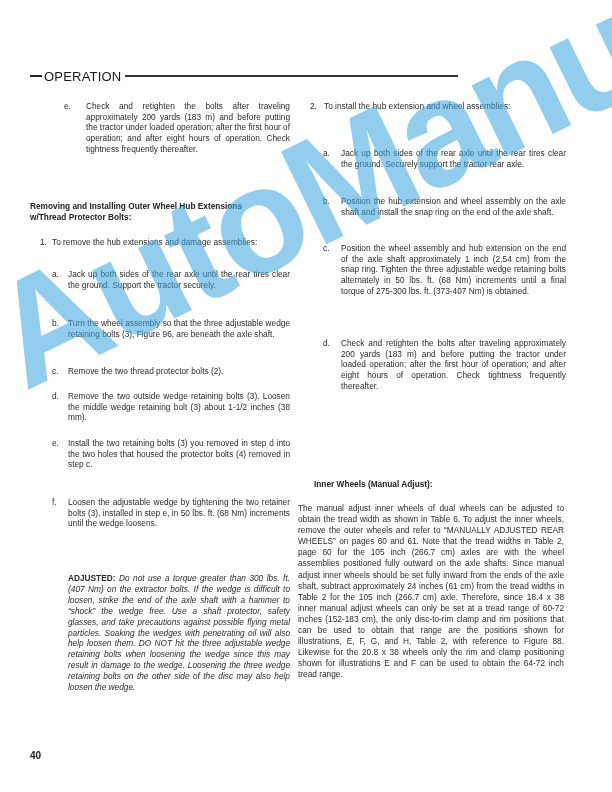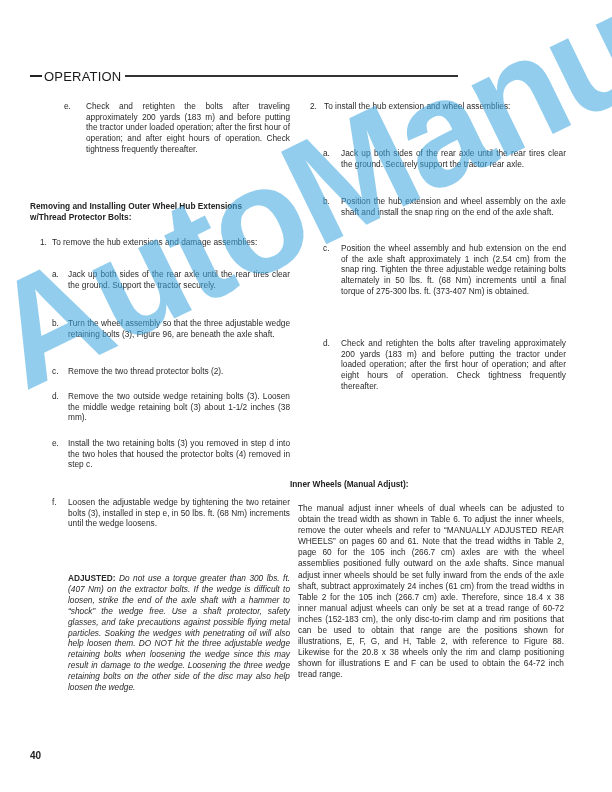--- a/index.html
+++ b/index.html
@@ -116,17 +116,17 @@
       <span class="txt" style="width:225px;">Position the wheel assembly and hub extension on the end of the axle shaft approximately 1 inch (2.54 cm) from the snap ring. Tighten the three adjustable wedge retaining bolts alternately in 50 lbs. ft. (68 Nm) increments until a final torque of 275-300 lbs. ft. (373-407 Nm) is obtained.</span>
     </div>
 </div>
 <div class="col" style="left:323px; top:338px; width:243px;">
   <div class="item">
       <span class="lbl" style="width:18px;">d.</span>
       <span class="txt" style="width:225px;">Check and retighten the bolts after traveling approximately 200 yards (183 m) and before putting the tractor under loaded operation; after the first hour of operation; and after eight hours of operation. Check tightness frequently thereafter.</span>
     </div>
 </div>
 
-<div class="col heading" style="left:290px; top:479px; width:260px;">Inner Wheels (Manual Adjust):</div>
+<div class="col heading" style="left:314px; top:479px; width:260px;">Inner Wheels (Manual Adjust):</div>
 
 <div class="col para" style="left:298px; top:503px; width:266px; line-height:11.1px;">The manual adjust inner wheels of dual wheels can be adjusted to obtain the tread width as shown in Table 6. To adjust the inner wheels, remove the outer wheels and refer to “MANUALLY ADJUSTED REAR WHEELS” on pages 60 and 61. Note that the tread widths in Table 2, page 60 for the 105 inch (266.7 cm) axles are with the wheel assemblies positioned fully outward on the axle shafts. Since manual adjust inner wheels should be set fully inward from the ends of the axle shaft, subtract approximately 24 inches (61 cm) from the tread widths in Table 2 for the 105 inch (266.7 cm) axle. Therefore, since 18.4 x 38 inner manual adjust wheels can only be set at a tread range of 60-72 inches (152-183 cm), the only disc-to-rim clamp and rim positions that can be used to obtain that range are the positions shown for illustrations, E, F, G, and H, Table 2, with reference to Figure 88. Likewise for the 20.8 x 38 wheels only the rim and clamp positioning shown for illustrations E and F can be used to obtain the 64-72 inch tread range.</div>
 
 <div class="watermark">AutoManual</div>
 
 </body></html>

